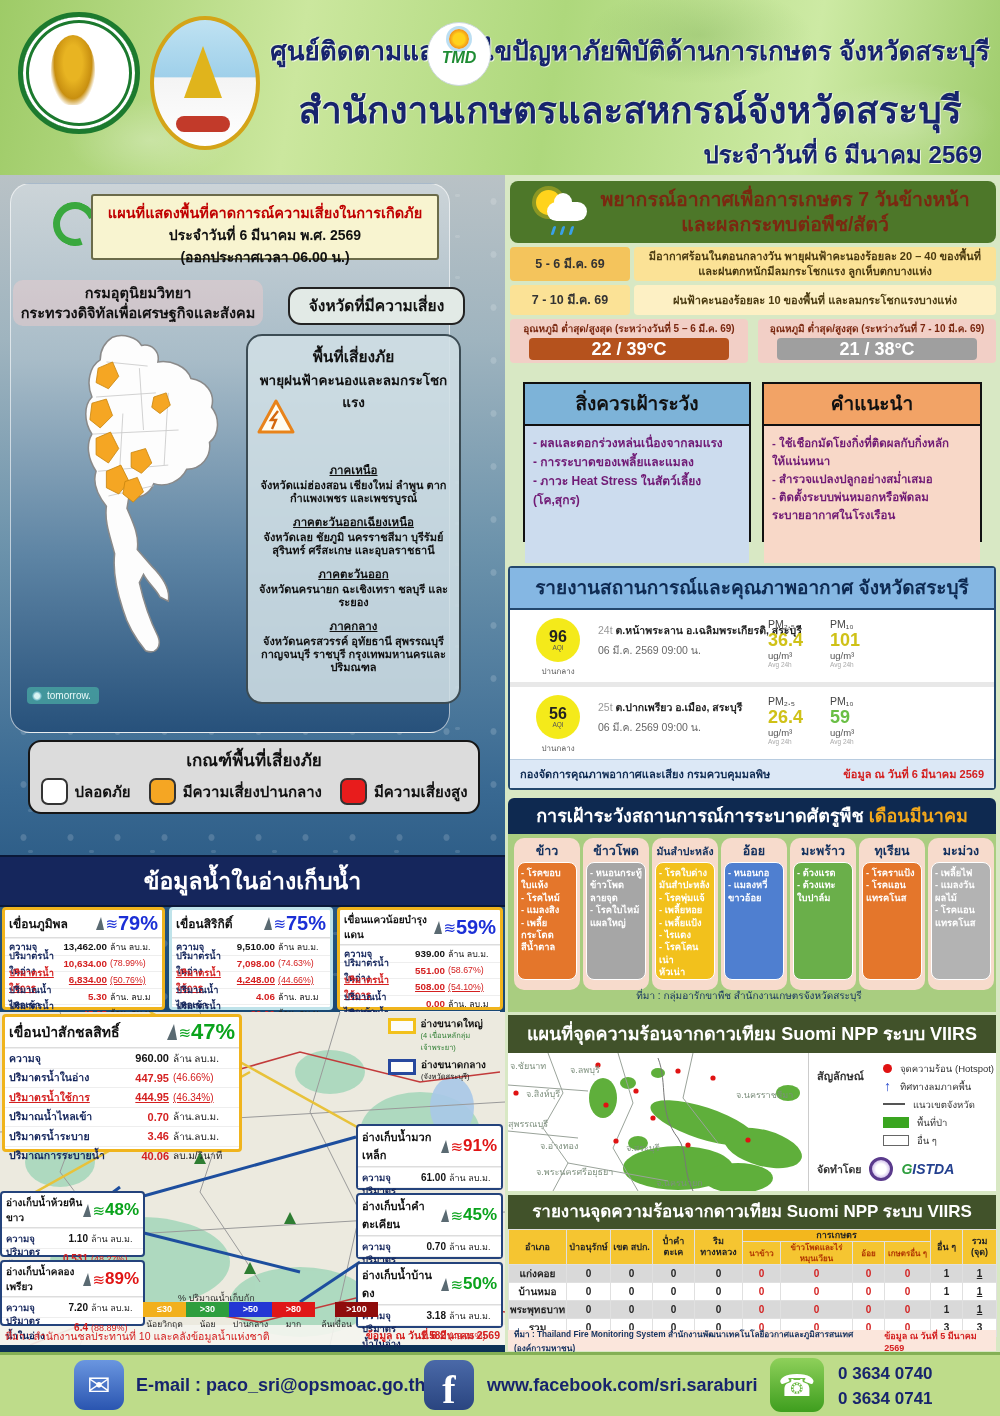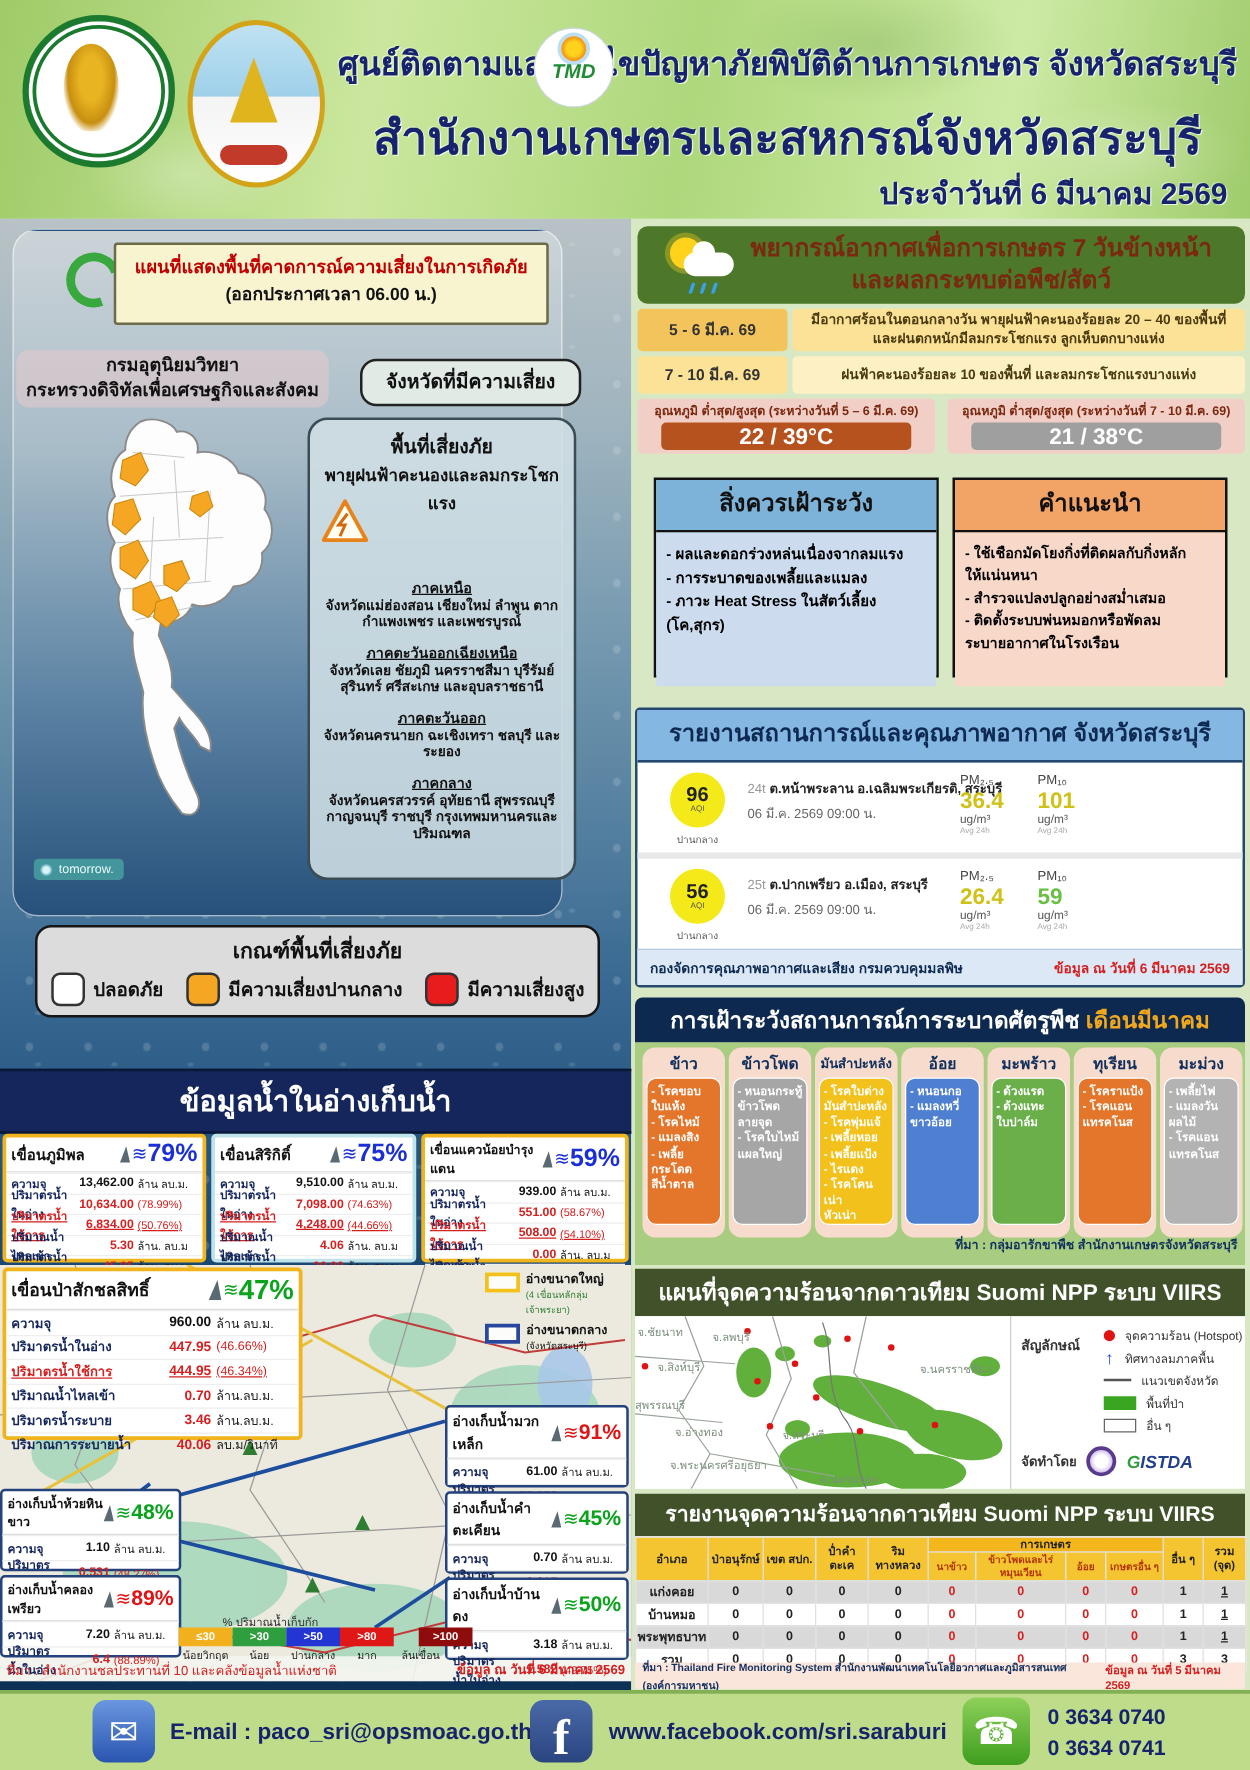--- a/index.html
+++ b/index.html
@@ -147,21 +147,21 @@
   #temp1{left:510px;top:319px;} #temp2{left:758px;top:319px;}
   #temp1 .temp-bar{background:#b5521d;} #temp2 .temp-bar{background:#9f9f9f;}
 
   .panel2{border:2.5px solid #111;box-sizing:border-box;}
   #watch-box{left:523px;top:382px;width:228px;height:160px;}
   #advice-box{left:762px;top:382px;width:220px;height:160px;}
   .p2-head{height:40px;text-align:center;font-size:19px;font-weight:bold;color:#111;line-height:40px;
     border-bottom:2.5px solid #111;}
   #watch-box .p2-head{background:#7db3d8;} #watch-box .p2-body{background:#ccdcee;}
   #advice-box .p2-head{background:#f2a366;} #advice-box .p2-body{background:#f8d8c8;}
-  .p2-body{height:115px;padding:8px 8px 0;font-size:12px;font-weight:bold;color:#000000;line-height:19px;}
+  .p2-body{height:115px;padding:8px 8px 14px;font-size:12px;font-weight:bold;color:#701a75;line-height:19px;}
 
   #aq-box{left:508px;top:566px;width:488px;border:2px solid #24486e;border-radius:4px;box-sizing:border-box;background:#fff;}
   #aq-head{background:#85b7e3;border-bottom:2px solid #24486e;height:40px;text-align:center;
     font-size:19px;font-weight:bold;color:#0e2a52;line-height:40px;}
   .aq-st{position:relative;height:72px;}
   .aq-div{height:5px;background:#e8e8e8;}
   .aqic{position:absolute;left:26px;top:8px;width:44px;height:44px;border-radius:50%;background:#f4ea1a;
     display:flex;flex-direction:column;align-items:center;justify-content:center;}
   .aqic .n{font-size:16px;font-weight:bold;color:#222;line-height:15px;}
   .aqic .a{font-size:6.5px;color:#555;}
@@ -183,21 +183,21 @@
   #pest-head{left:508px;top:798px;width:488px;height:36px;background:#0e2950;border-radius:6px 6px 0 0;
     text-align:center;color:#fff;font-weight:bold;font-size:18px;line-height:36px;}
   #pest-head .mo{color:#f2a81c;}
   #pest-panel{left:508px;top:834px;width:488px;height:178px;background:#a9cd80;}
   .crop-card{position:absolute;top:4px;width:66px;height:152px;background:#f7dbcc;border-radius:10px;}
   .crop-name{height:24px;text-align:center;font-size:12.5px;font-weight:bold;color:#12305e;line-height:26px;}
   .crop-list{margin:0 3px;height:118px;border-radius:8px;border:1.5px solid #fff;box-sizing:border-box;
     padding:4px 3px;color:#fff;font-size:9.3px;font-weight:bold;line-height:12.4px;white-space:pre-line;}
   .cc0{background:#e4762b;} .cc1{background:#a6a6a6;} .cc2{background:#f2c11c;} .cc3{background:#4f7fd0;}
   .cc4{background:#6aaf4a;} .cc5{background:#e4762b;} .cc6{background:#b3b3b3;}
-  #pest-src{left:508px;top:988px;width:482px;text-align:right;font-size:10px;font-weight:bold;color:#12305e;z-index:2;}
+  #pest-src{left:508px;top:988px;width:482px;text-align:center;font-size:10px;font-weight:normal;color:#12305e;z-index:2;}
 
   .hs-head{background:#41522a;text-align:center;color:#fff;font-weight:bold;line-height:38px;}
   .hs-accent{color:#f2c11c;}
   #hsmap-head{left:508px;top:1015px;width:488px;height:38px;font-size:18px;}
   #hsmap-panel{left:508px;top:1053px;width:488px;height:138px;background:#fff;display:flex;}
   #hs-legend{width:188px;border-left:1px solid #ccc;box-sizing:border-box;padding:8px 0 0 10px;position:relative;}
   #hs-legend .lt{font-size:11px;font-weight:bold;color:#333;position:absolute;left:8px;top:14px;}
   .hs-li{display:flex;align-items:center;gap:8px;margin:0 0 4px 64px;font-size:9.5px;color:#333;height:14px;}
   .hs-dot{width:9px;height:9px;border-radius:50%;background:#e01212;flex:0 0 9px;}
   .hs-arrow{color:#2244cc;font-size:14px;font-weight:bold;flex:0 0 9px;text-align:center;line-height:12px;}
@@ -251,20 +251,21 @@
     <div class="abs htitle b" style="left:600px;top:135px;width:390px;text-align:right;font-size:24px;padding-right:8px;box-sizing:border-box;">ประจำวันที่ 6 มีนาคม 2569</div>
   </div>
 
   <div id="left-bg" class="abs"></div>
   <div id="right-bg" class="abs"></div>
 
   <div id="map-card" class="abs">
     <div id="de-logo" class="abs"></div>
     <div id="riskmap-titlebox" class="abs">
       <div class="t1">แผนที่แสดงพื้นที่คาดการณ์ความเสี่ยงในการเกิดภัย</div>
+      <div class="t2">ประจำวันที่ 6 มีนาคม พ.ศ. 2569</div>
       <div class="t3">(ออกประกาศเวลา 06.00 น.)</div>
     </div>
     <div id="risk-prov-box" class="abs">จังหวัดที่มีความเสี่ยง</div>
     <div id="agency" class="abs">
       <div>กรมอุตุนิยมวิทยา</div>
       <div>กระทรวงดิจิทัลเพื่อเศรษฐกิจและสังคม</div>
     </div>
 
     <svg id="thmap" class="abs" viewBox="0 0 200 320">
       <path d="M86,6 C96,2 110,6 114,14 C124,12 132,20 130,30 C142,28 158,34 162,46 C176,48 186,60 182,74

